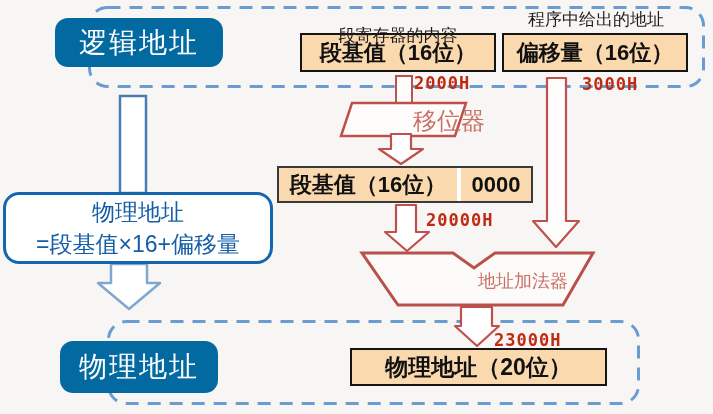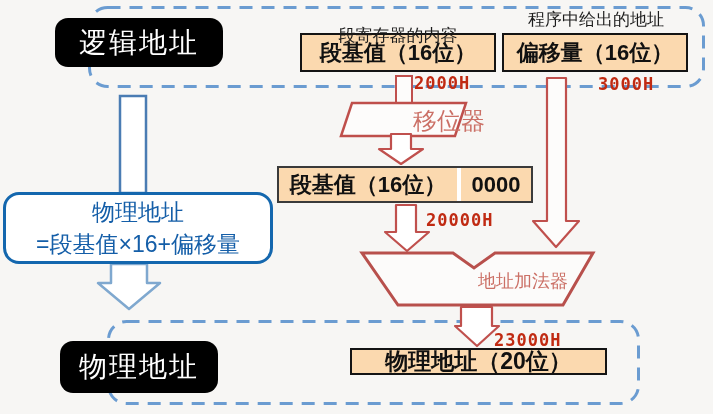--- a/index.html
+++ b/index.html
@@ -5,21 +5,21 @@
   html,body{margin:0;padding:0;background:#f7f6f4;}
   #canvas{
     position:relative;width:713px;height:414px;background:#f7f6f4;
     font-family:"Liberation Sans",sans-serif;overflow:hidden;
   }
   #shapes{position:absolute;left:0;top:0;z-index:1;}
   .abs{position:absolute;box-sizing:border-box;}
   .z2{z-index:2;}
   .z3{z-index:3;}
   .blue-pill{
-    background:#000000;border-radius:13px;color:#ffffff;
+    background:#0369a1;border-radius:13px;color:#ffffff;
     display:flex;align-items:center;justify-content:center;
     font-size:28px;letter-spacing:2px;
   }
   .caption{font-size:17px;color:#1c1c1c;text-align:center;white-space:nowrap;}
   .orange-box{
     background:#fbd9af;border:2.5px solid #141414;
     display:flex;align-items:center;justify-content:center;
     font-size:22px;font-weight:bold;color:#111;white-space:nowrap;
   }
   .hexval{
@@ -75,37 +75,37 @@
     <span>逻辑地址</span>
   </div>
 
   <div class="abs z3 caption" style="left:298px;top:24px;width:200px;">段寄存器的内容</div>
   <div class="abs z3 caption" style="left:500px;top:8px;width:192px;">程序中给出的地址</div>
 
   <div class="abs z2 orange-box" style="left:300px;top:33px;width:196px;height:39px;">段基值（16位）</div>
   <div class="abs z2 orange-box" style="left:502px;top:33px;width:186px;height:39px;">偏移量（16位）</div>
 
   <div class="abs z3 hexval" style="left:414px;top:73px;">2000H</div>
-  <div class="abs z3 hexval" style="left:598px;top:74px;">3000H</div>
+  <div class="abs z3 hexval" style="left:566px;top:74px;padding-left:16px;">3000H</div>
 
   <div class="abs z3 salmon" style="left:346px;top:105px;width:116px;font-size:24px;">移位器</div>
 
   <div class="abs z2 combined" style="left:277px;top:166px;width:256px;height:37px;">
     <div class="cell" style="width:178px;">段基值（16位）</div>
     <div class="divider"></div>
     <div class="cell" style="flex:1;">0000</div>
   </div>
 
   <div class="abs z3 hexval" style="left:426px;top:210px;">20000H</div>
 
   <div class="abs z3 salmon" style="left:391px;top:269px;width:174px;font-size:18px;">地址加法器</div>
 
   <div class="abs z3 hexval" style="left:494px;top:330px;">23000H</div>
 
-  <div class="abs z2 orange-box" style="left:350px;top:348px;width:257px;height:27px;border-width:2px;font-size:23px;">物理地址（20位）</div>
+  <div class="abs z2 orange-box" style="left:350px;top:348px;width:257px;height:38px;border-width:2px;font-size:23px;">物理地址（20位）</div>
 
   <div class="abs z2 formula" style="left:3px;top:192px;width:270px;height:72px;">
     <div>物理地址</div>
     <div>=段基值×16+偏移量</div>
   </div>
 
   <div class="abs z2 blue-pill" style="left:60px;top:341px;width:158px;height:52px;">
     <span>物理地址</span>
   </div>
 

